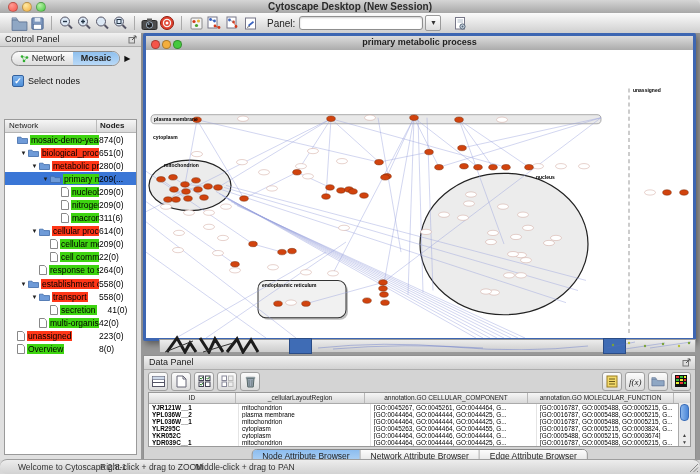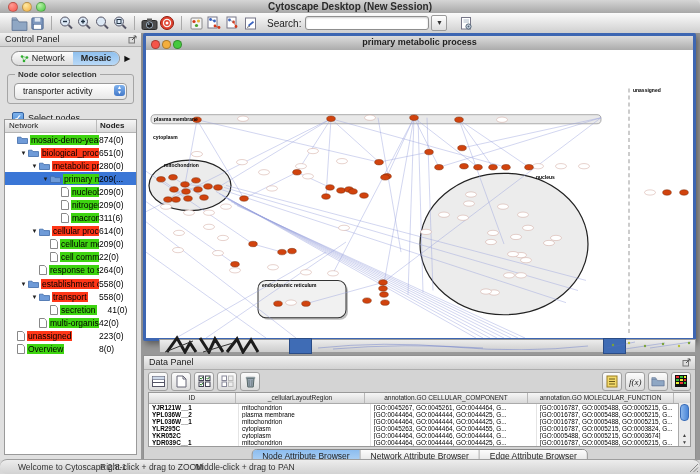--- a/index.html
+++ b/index.html
@@ -210,21 +210,21 @@
           <line x1="9.5" y1="7" x2="12" y2="11.5" stroke="#d43a1a" stroke-width=".7"></line>
         </svg>
       </span>
     <span class="ticon">
         <svg width="15" height="15" viewBox="0 0 15 15">
           <rect x="2.5" y="2" width="10" height="11" fill="#fff" stroke="#778"></rect>
           <path d="M5 9 L10 5 L11 6.5 L6 10.5 z" fill="#3a63c0"></path>
           <line x1="4" y1="11.5" x2="7" y2="10" stroke="#555" stroke-width=".8"></line>
         </svg>
       </span>
-    <span class="searchlab">Search:</span>
+    <span class="searchlab">Panel:</span>
     <input class="searchbox" value="" style="">
     <span class="searchdrop">▼</span>
     <div style="width:10px"></div>
     <span class="ticon">
         <svg width="15" height="15" viewBox="0 0 15 15">
           <rect x="2.5" y="1.5" width="9" height="11.5" fill="#fff" stroke="#778"></rect>
           <line x1="4.5" y1="4" x2="10" y2="4" stroke="#9ab" stroke-width=".8"></line>
           <line x1="4.5" y1="6" x2="10" y2="6" stroke="#9ab" stroke-width=".8"></line>
           <circle cx="9.5" cy="10.5" r="2.6" fill="#cbd6e4" stroke="#567"></circle>
           <circle cx="9.5" cy="10.5" r="1" fill="#567"></circle>
@@ -249,27 +249,20 @@
               <circle cx="4" cy="7" r="1.3" fill="#2fae2f"></circle>
               <path d="M2 2.5 L7 3.5 L4 7 z" fill="none" stroke="#2fae2f" stroke-width=".6"></path>
             </svg>
           <span>Network</span>
         </div>
         <div class="segitem sel">
           <span>Mosaic</span>
         </div>
       </div>
       <span class="segarrow">▶</span>
-    </div>
-    <div class="groupbox">
-      <span class="grouplab">Node color selection</span>
-      <div class="dropdown">
-        <span>transporter activity</span>
-        <span class="stepper">▲<br>▼</span>
-      </div>
     </div>
     <div class="checkrow">
       <div class="checkbox">✓</div>
       <span class="checklab">Select nodes</span>
     </div>
     <div class="tree">
       <div class="treehead">
         <div class="th1">Network</div>
         <div class="th2">Nodes</div>
       </div>

